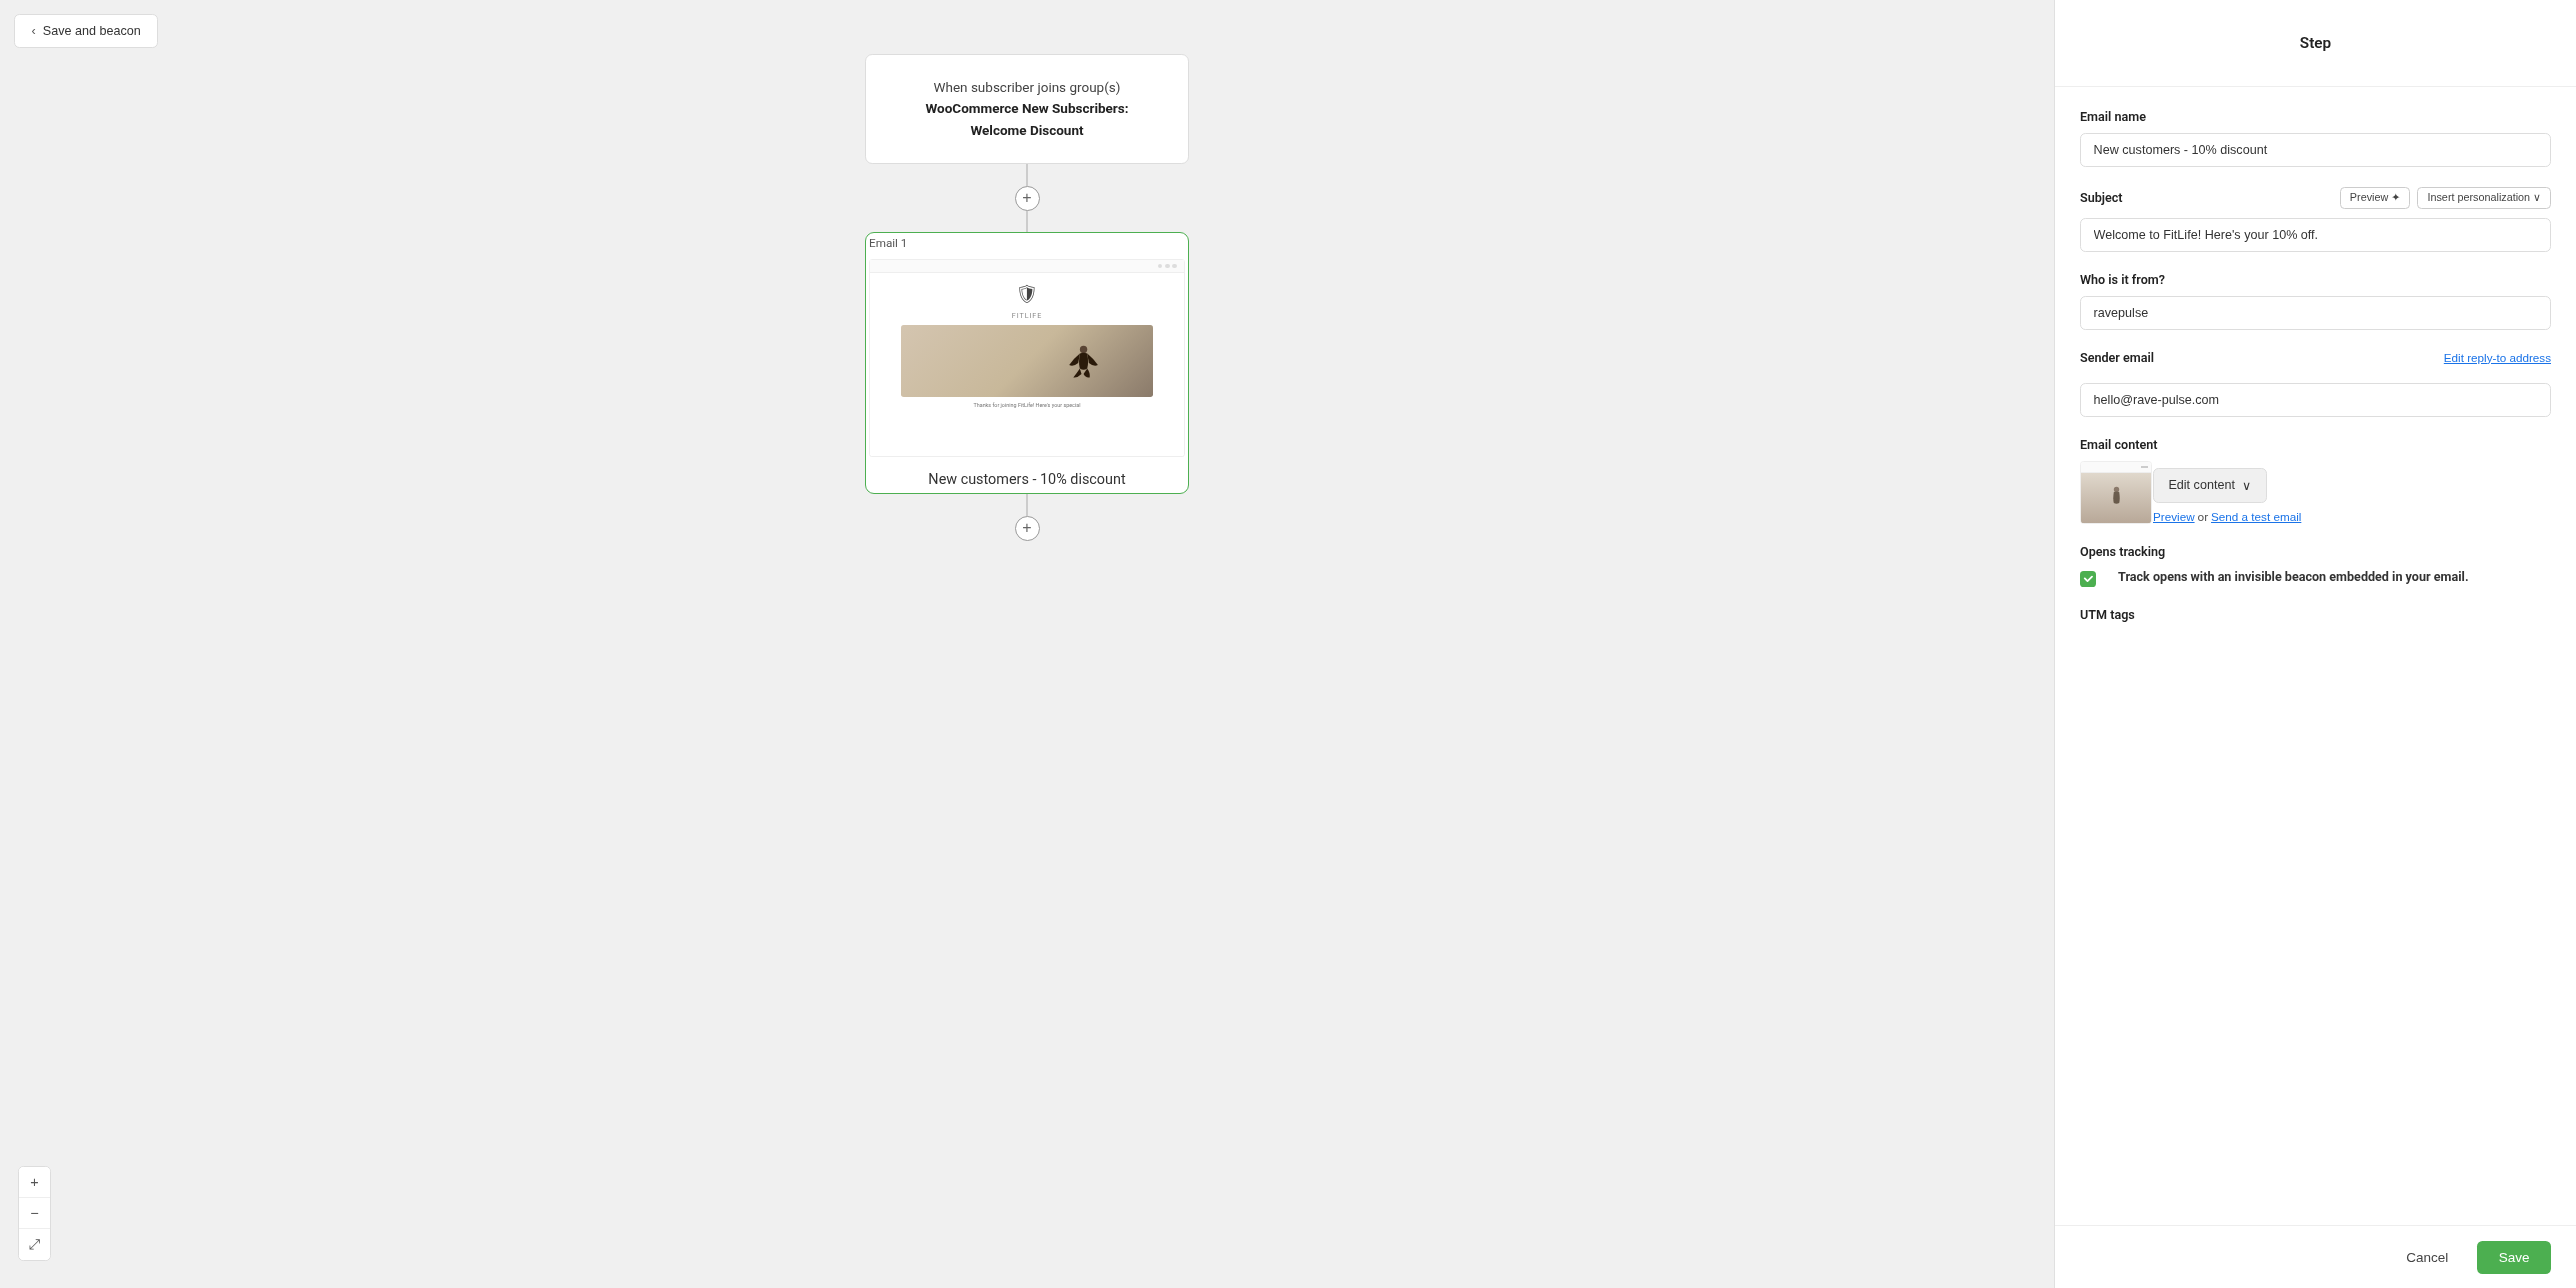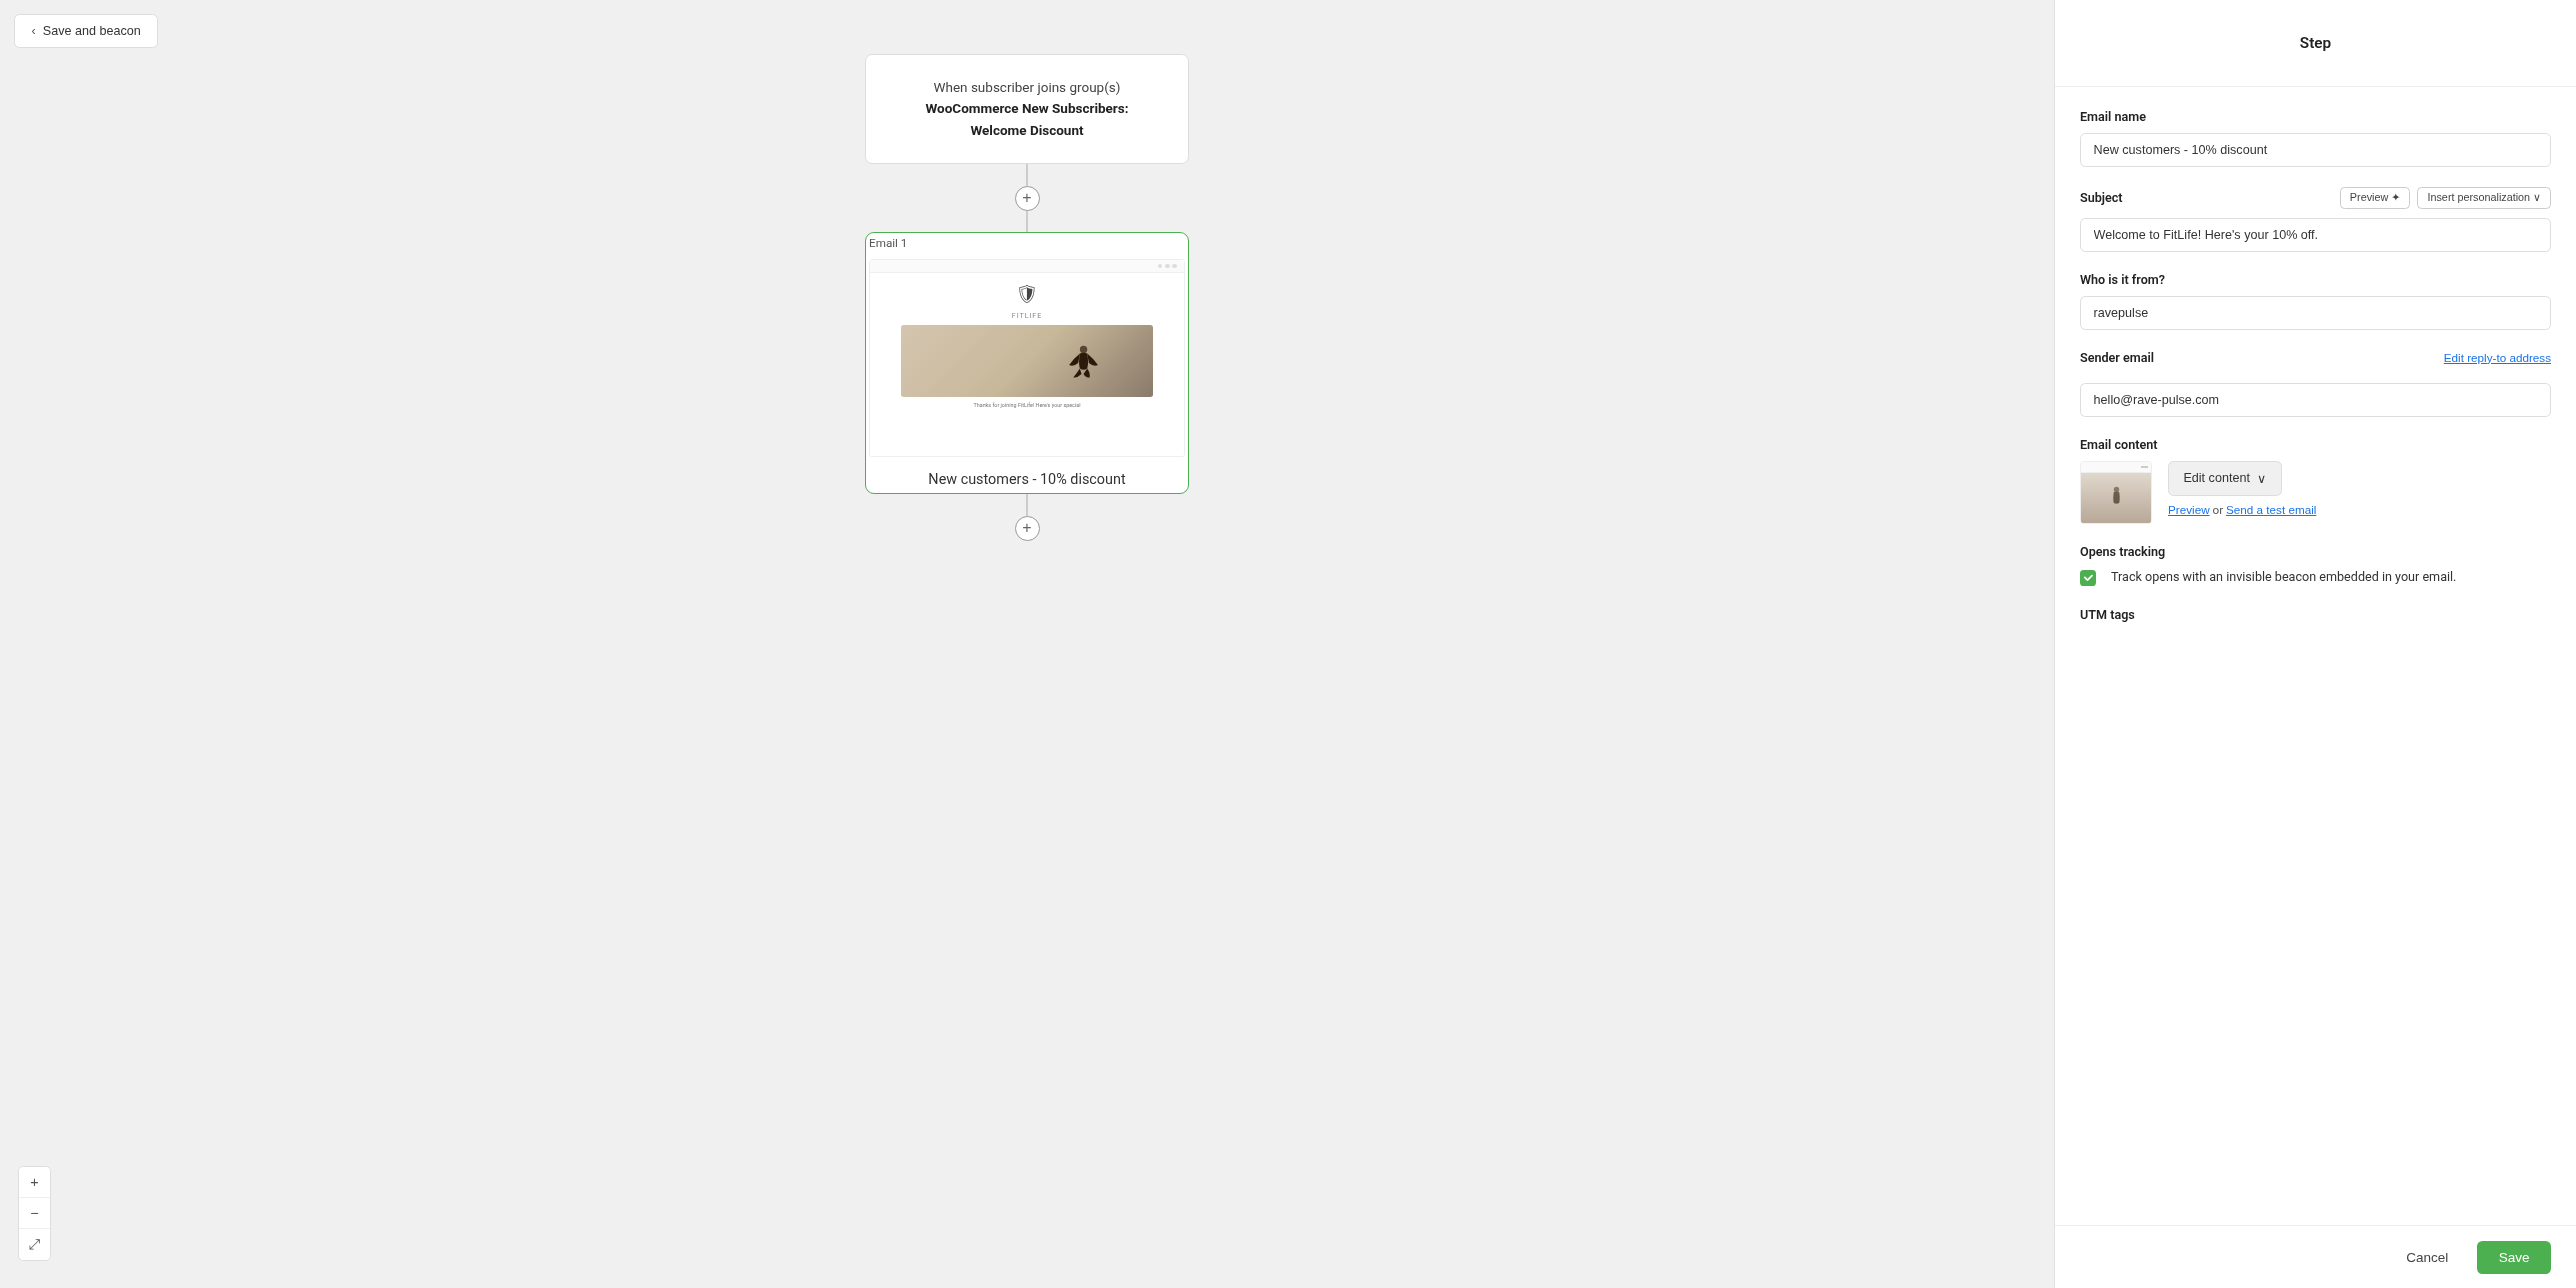--- a/index.html
+++ b/index.html
@@ -323,22 +323,22 @@
       margin-bottom: 9px;
     }
 
     
     .email-content-section {
       margin-bottom: 20px;
     }
 
     .content-preview-row {
       display: flex;
-      align-items: flex-start;
-      gap: 16px;
+      align-items: flex-end;
+      gap: 1px;
       margin-top: 9px;
     }
 
     .content-thumbnail {
       width: 72px;
       height: 63px;
       border: 0.9px solid #eee;
       border-radius: 3.6px;
       overflow: hidden;
       flex-shrink: 0;
@@ -397,22 +397,23 @@
       color: #555;
     }
 
     
     .tracking-section {
       margin-bottom: 20px;
     }
 
     .tracking-checkbox-row {
       display: flex;
-      align-items: center;
-      gap: 15px;
+      align-items: flex-end;
+      gap: 22px;
+      font-weight: bold;
     }
 
     .green-checkbox {
       width: 16px;
       height: 16px;
       background: #4caf50;
       border-radius: 3.6px;
       display: flex;
       align-items: center;
       justify-content: center;

